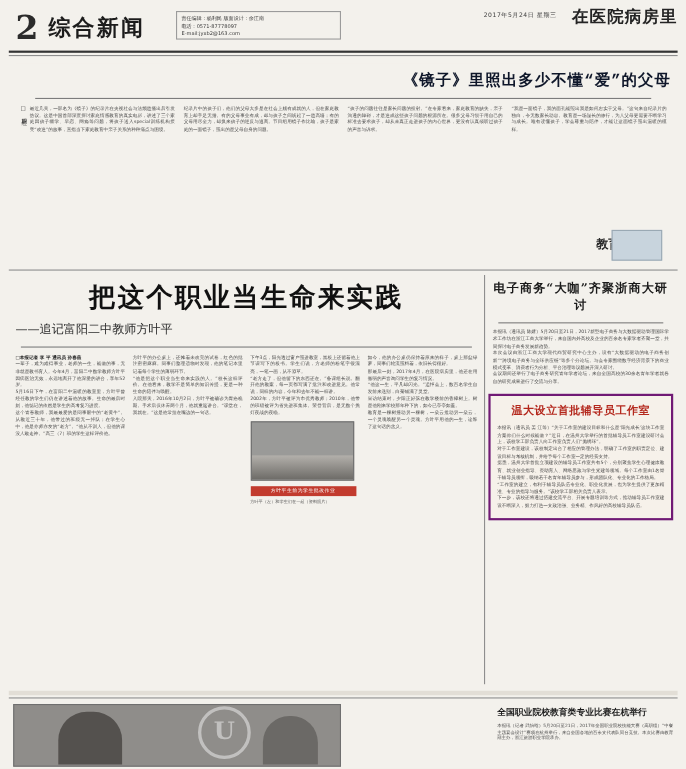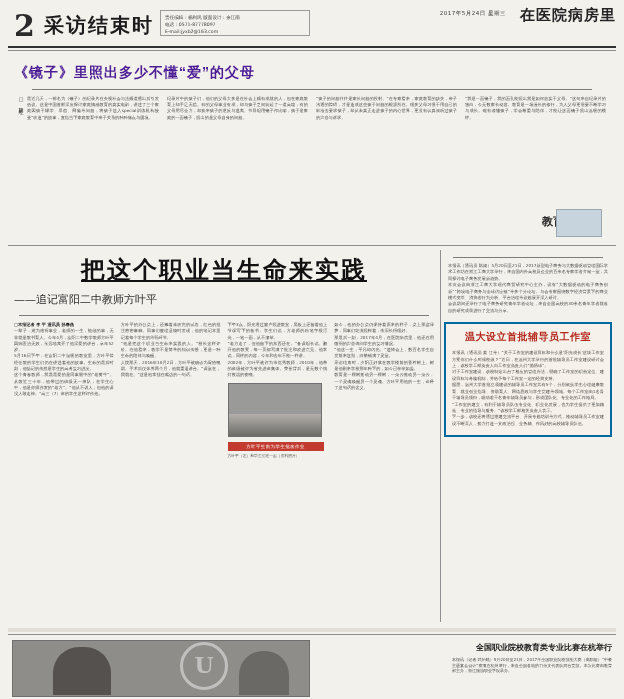--- a/index.html
+++ b/index.html
@@ -51,23 +51,23 @@
   }
   .rule-thin{
     position:absolute;left:8px;width:608px;height:1px;background:#8e8e8e;
   }
   
   .top-article{
     position:absolute;left:14px;top:58px;width:596px;height:185px;
     background:#f3f1ec;
   }
   .top-headline{
-    text-align:left;font-size:14px;font-weight:bold;color:#4c1d95;
+    text-align:right;font-size:14px;font-weight:bold;color:#0f172a;
     letter-spacing:1px;margin-top:6px;
-    font-family:Liberation Sans, sans-serif;
+    font-family:Liberation Mono, monospace;
   }
   .hl-rule{
     width:560px;height:1px;background:#7c7c7c;margin:7px auto 6px auto;
   }
   .top-cols{
     display:flex;gap:8px;padding:0 4px;
   }
   .tcol{
     flex:1;
     font-size:4.2px;line-height:6.2px;color:#4a4a4a;
@@ -91,21 +91,20 @@
   .main-wrap{
     position:absolute;left:8px;top:250px;width:608px;height:380px;
   }
   .left-block{
     position:absolute;left:6px;top:0;width:420px;
   }
   .main-headline{
     text-align:center;font-size:24px;font-weight:bold;color:#111;
     letter-spacing:2px;margin:4px 0 0 0;
     font-family:"DejaVu Serif","Liberation Serif",serif;
-    text-decoration:underline;
   }
   .main-subhead{
     font-size:11px;color:#2b2b2b;margin-top:6px;
     font-family:"DejaVu Serif","Liberation Serif",serif;
   }
   .main-rule{
     width:410px;height:1px;background:#7c7c7c;margin:8px auto 6px auto;
   }
   .main-cols{display:flex;gap:7px;}
   .mcol{
@@ -139,21 +138,21 @@
     text-align:center;font-size:11px;font-weight:bold;color:#1a1a1a;
     line-height:16px;letter-spacing:1px;margin-top:4px;
     font-family:"DejaVu Serif","Liberation Serif",serif;
   }
   .r-rule{width:150px;height:1px;background:#7c7c7c;margin:7px auto 5px auto;}
   .r-body{
     font-size:4.2px;line-height:6.4px;color:#4a4a4a;text-align:justify;
     word-break:break-all;padding:0 4px;
   }
   .redbox{
-    margin-top:8px;border:2px solid #0369a1;padding:6px 6px 8px 6px;
+    margin-top:8px;border:2px solid #701a75;padding:6px 6px 8px 6px;
     background:#f6f1ea;
   }
   .redbox h3{
     margin:0 0 6px 0;text-align:center;font-size:10px;color:#b4281d;
     font-weight:bold;letter-spacing:.5px;
     font-family:"DejaVu Serif","Liberation Serif",serif;
   }
   .redbox p{
     margin:0;font-size:4.2px;line-height:6.4px;color:#4a4a4a;text-align:justify;
     word-break:break-all;
@@ -179,21 +178,21 @@
   }
   .bmid{
     position:absolute;left:310px;top:16px;width:130px;text-align:center;
     font-size:13px;font-weight:bold;color:#1b1b1b;letter-spacing:1px;
     font-family:"DejaVu Serif","Liberation Serif",serif;
   }
   .bright{
     position:absolute;right:4px;top:0;width:160px;
   }
   .bright h4{
-    margin:2px 0 0 0;text-align:right;font-size:8px;font-weight:bold;color:#1b1b1b;
+    margin:2px 0 0 0;text-align:left;font-size:8px;font-weight:bold;color:#1b1b1b;
     line-height:11px;font-family:"DejaVu Serif","Liberation Serif",serif;
   }
   .bright p{
     margin:4px 0 0 0;font-size:4px;line-height:5.6px;color:#4a4a4a;text-align:justify;
     word-break:break-all;
   }
   
   .wm{
     position:absolute;left:170px;top:636px;width:300px;height:60px;
     pointer-events:none;opacity:.45;
@@ -212,21 +211,21 @@
     position:absolute;left:8px;top:628px;width:608px;height:4px;background:#e2ded6;
   }
 </style>
 </head>
 <body>
 
 <div class="page">
 
   <div class="masthead">
     <div class="page-num">2</div>
-    <div class="section-title">采访结束时</div>
+    <div class="section-title">综合新闻</div>
     <div class="credit-box">
       <div>责任编辑：杨利民  版面设计：余江南</div>
       <div>电话：0571-87778097</div>
       <div>E-mail:jyxb2@163.com</div>
     </div>
     <div class="issue-line">2017年5月24日  星期三</div>
     <div class="paper-logo">在医院病房里</div>
   </div>
   <div class="rule-thick" style="top:46px;"></div>
   <div class="rule-thin" style="top:50px;"></div>
@@ -280,20 +279,21 @@
           <div>如今，他的办公桌仍保持着原来的样子，桌上那盆绿萝，同事们轮流照料着，依旧长得很好。</div>
           <div>那最后一刻，2017年4月，在医院病房里，他还在用微弱的声音询问学生的复习情况。</div>
           <div>“他这一生，平凡却闪光。”追悼会上，数百名学生自发前来送别，白菊铺满了灵堂。</div>
           <div>采访结束时，夕阳正好落在教学楼前的香樟树上。树是他刚来学校那年种下的，如今已亭亭如盖。</div>
           <div>教育是一棵树摇动另一棵树，一朵云推动另一朵云，一个灵魂唤醒另一个灵魂。方叶平用他的一生，诠释了这句话的含义。</div>
         </div>
       </div>
     </div>
 
     <div class="right-block">
+      <div class="r-headline">电子商务“大咖”齐聚浙商大研讨</div>
       <div class="r-rule"></div>
       <div class="r-body">本报讯（通讯员  陈婧）5月20日至21日，2017新型电子商务与大数据驱动管理国际学术工作坊在浙江工商大学举行，来自国内外高校及企业的百余名专家学者齐聚一堂，共同探讨电子商务发展新趋势。</div>
       <div class="r-body">本次会议由浙江工商大学现代商贸研究中心主办，设有“大数据驱动的电子商务创新”“跨境电子商务与全球供应链”等多个分论坛。与会专家围绕数字经济背景下的商业模式变革、消费者行为分析、平台治理等议题展开深入研讨。</div>
       <div class="r-body">会议期间还举行了电子商务研究青年学者论坛，来自全国高校的30余名青年学者就各自的研究成果进行了交流与分享。</div>
 
       <div class="redbox">
         <h3>温大设立首批辅导员工作室</h3>
         <p>本报讯（通讯员  姜 江等）“关于工作室的建设目标和什么是‘阳光成长’这块工作室方案你们什么时候能做？”近日，在温州大学举行的首批辅导员工作室建设研讨会上，该校学工部负责人向工作室负责人们“抛绣球”。</p>
         <p>对于工作室建设，该校制定出台了相应的管理办法，明确了工作室的职责定位、建设目标与考核机制，并给予每个工作室一定的经费支持。</p>
         <p>据悉，温州大学首批立项建设的辅导员工作室共有5个，分别聚焦学生心理健康教育、就业创业指导、资助育人、网络思政与学生党建等领域。每个工作室由1名骨干辅导员领衔，吸纳若干名青年辅导员参与，形成团队化、专业化的工作格局。</p>

